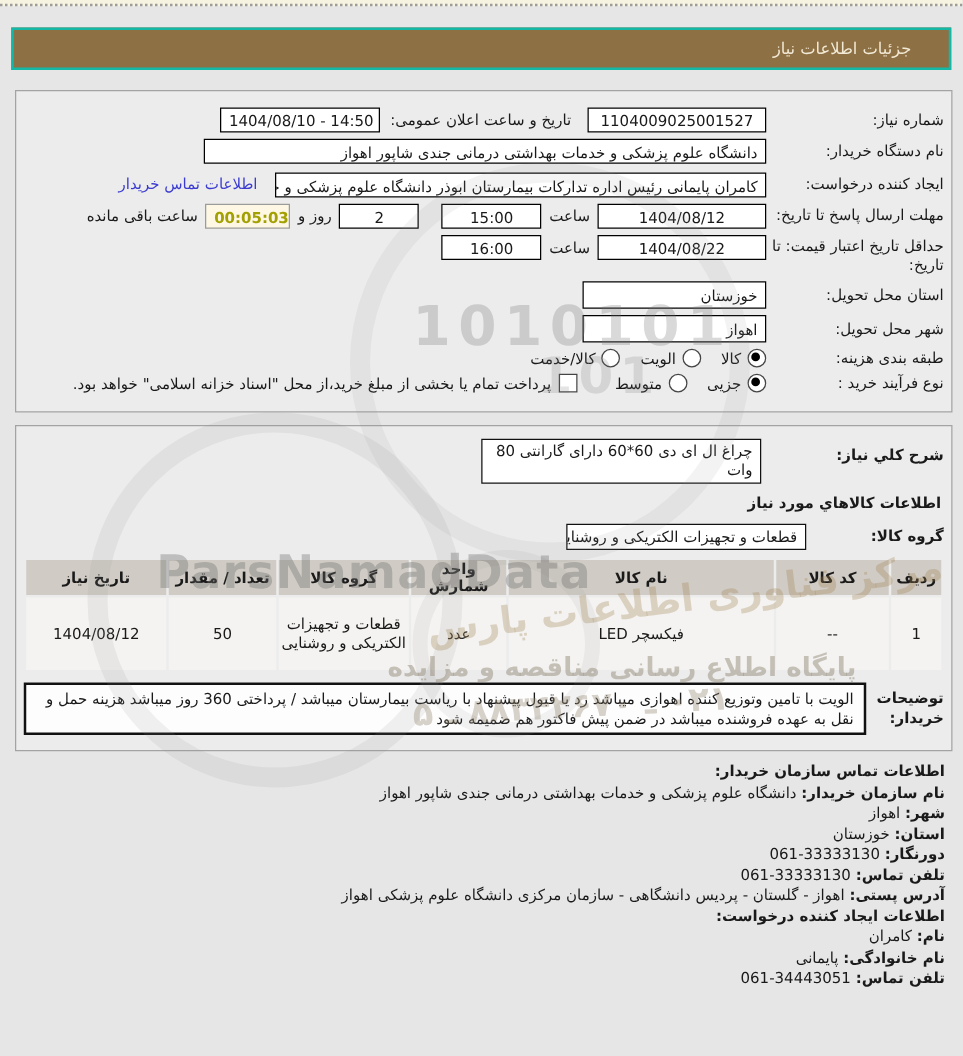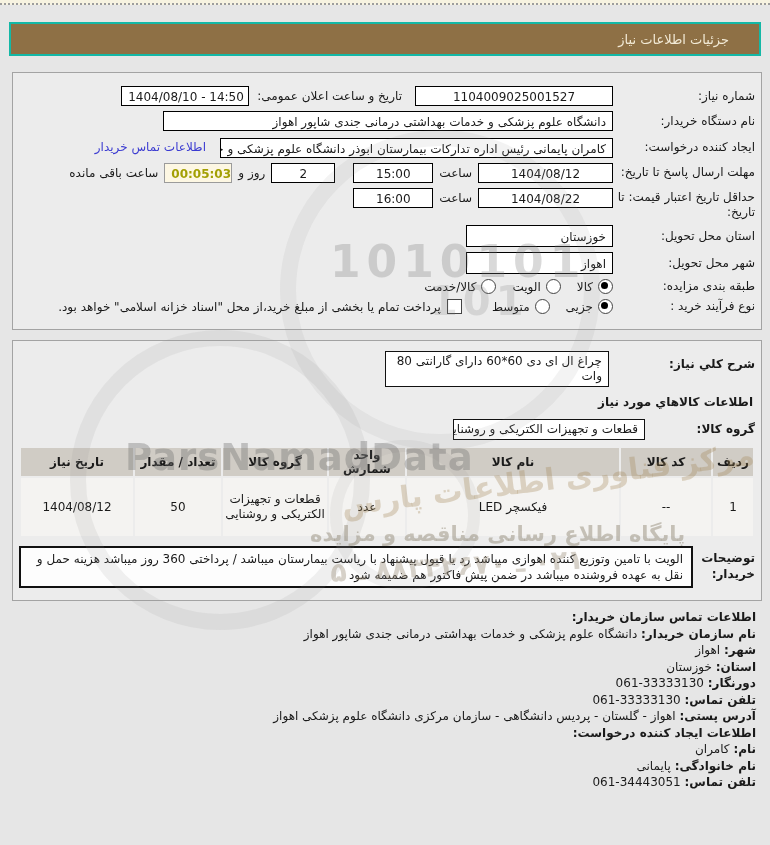--- a/index.html
+++ b/index.html
@@ -31,21 +31,21 @@
   .row.top{align-items:flex-start;}
   .lbl{width:138px;flex-shrink:0;padding-left:4px;line-height:15px;}
   .midlbl{margin:0 10px 0 8px;}
   .word{margin:0 6px;white-space:nowrap;}
   .vbox{
     background:#fff;border:1px solid #000;height:20px;line-height:20px;
     padding:0 6px;box-sizing:border-box;overflow:hidden;white-space:nowrap;
   }
   .center{text-align:center;}
   .ltr{direction:ltr;}
-  .w165{width:198px}.w128{width:128px}.w450{width:450px}.w393{width:393px}
+  .w165{width:143px}.w128{width:128px}.w450{width:450px}.w393{width:393px}
   .w135{width:135px}.w80{width:80px}.w64{width:64px}.w68{width:68px}.w147{width:147px}
   .countdown{background:#fdf7e3;border:1px solid #9b9b9b;color:#a3a004;font-weight:bold;}
   .link{color:#3b3bd1;margin-right:14px;white-space:nowrap;cursor:pointer;}
   .gap18{margin-right:18px;}
   
   .radio{
     width:13px;height:13px;border:1px solid #444;border-radius:50%;
     background:#fff;display:inline-block;flex-shrink:0;margin-left:5px;position:relative;
   }
   .radio.on::after{
@@ -150,21 +150,21 @@
     <span class="lbl">استان محل تحویل:</span>
     <span class="vbox w147" style="height:22px;line-height:22px;">خوزستان</span>
   </div>
 
   <div class="row">
     <span class="lbl">شهر محل تحویل:</span>
     <span class="vbox w147" style="height:22px;line-height:22px;">اهواز</span>
   </div>
 
   <div class="row">
-    <span class="lbl">طبقه بندی مزایده:</span>
+    <span class="lbl">طبقه بندی هزینه:</span>
     <span class="radio on"></span>
     <span class="optlabel">کالا</span>
     <span class="radio"></span>
     <span class="optlabel">الویت</span>
     <span class="radio"></span>
     <span class="optlabel">کالا/خدمت</span>
   </div>
 
   <div class="row">
     <span class="lbl">نوع فرآیند خرید :</span>

